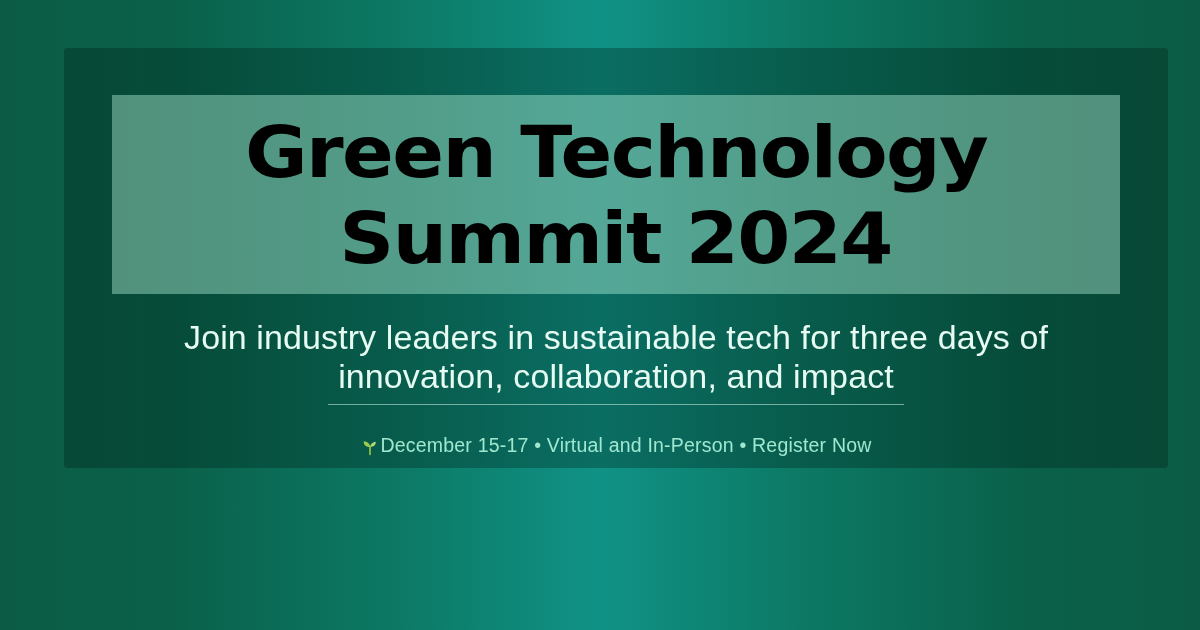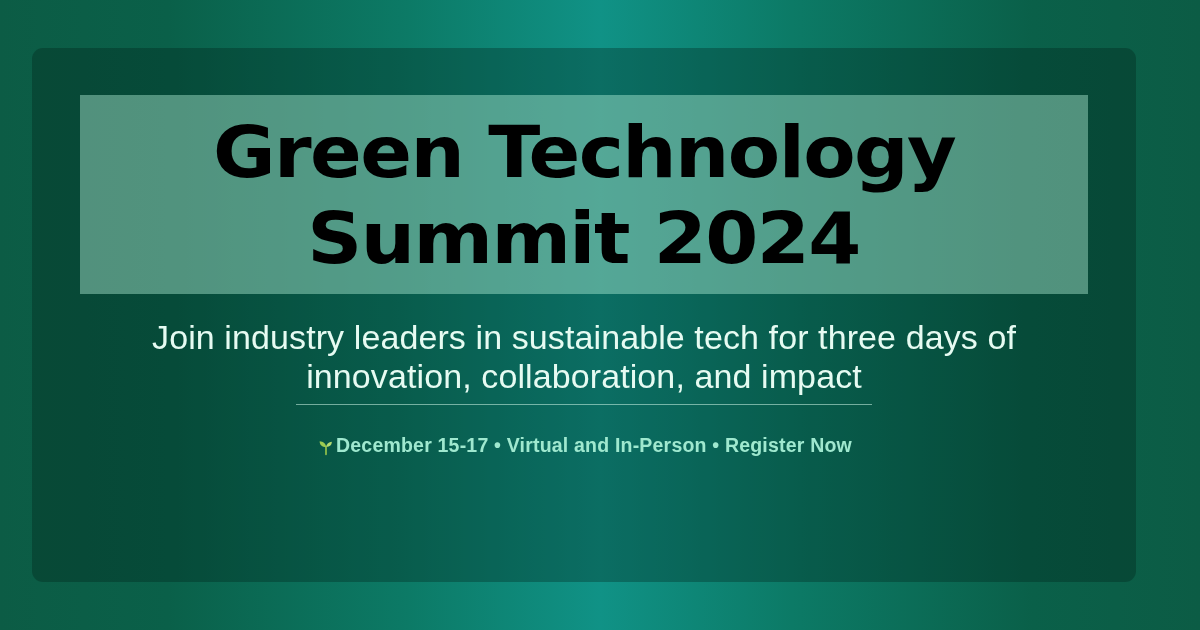--- a/index.html
+++ b/index.html
@@ -30,25 +30,25 @@
         #0c7a66 66%,
         #0a6049 86%,
         #0c5c45 100%
       );
     overflow: hidden;
   }
 
   
   #card {
     position: absolute;
-    left: 32px;
+    left: 64px;
     top: 48px;
     width: 1104px;
-    height: 534px;
-    border-radius: 11px;
+    height: 420px;
+    border-radius: 4px;
     background: rgba(0, 28, 20, 0.30);
   }
 
   
   #title-band {
     position: absolute;
     left: 48px;       
     top: 47px;        
     width: 1008px;    
     height: 199px;
@@ -100,21 +100,21 @@
     position: absolute;
     left: 48px;
     top: 386px;     
     width: 1008px;
     display: flex;
     align-items: center;
     justify-content: center;
     gap: 0;
     color: #9fe8cf;
     font-size: 19.5px;
-    font-weight: 700;
+    font-weight: 400;
     letter-spacing: 0.2px;
     white-space: nowrap;
   }
 
   #seedling-icon {
     width: 20px;
     height: 20px;
     flex: 0 0 auto;
     display: block;
   }

